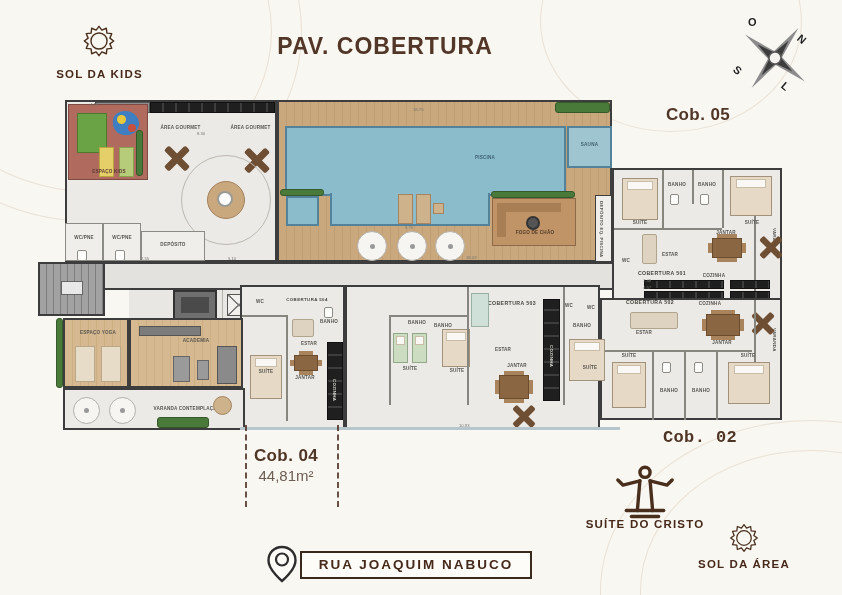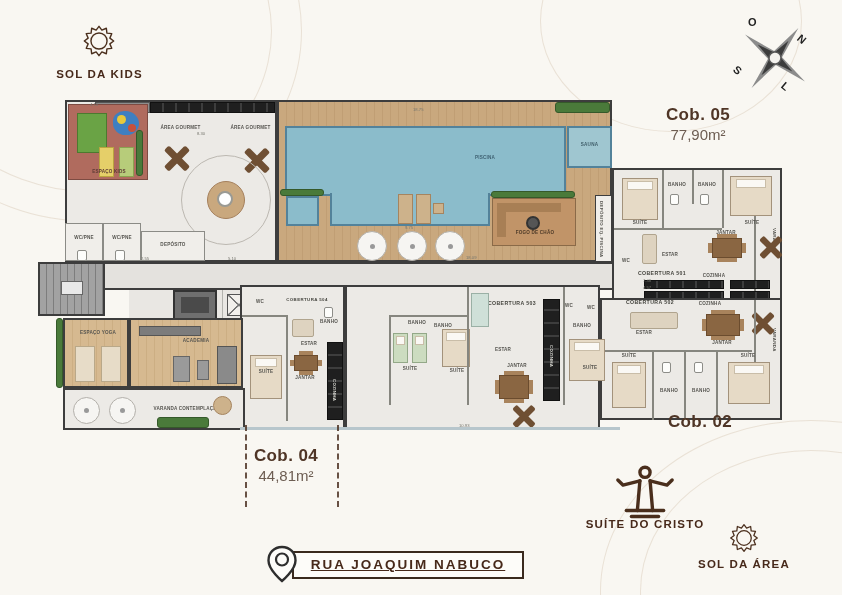--- a/index.html
+++ b/index.html
@@ -56,20 +56,21 @@
 <body>
 
 <div id="stage">
 
   <div class="contour" style="left:-120px;top:-160px;width:420px;height:380px;"></div>
   <div class="contour" style="left:-90px;top:-130px;width:360px;height:320px;"></div>
   <div class="contour" style="left:600px;top:420px;width:420px;height:340px;"></div>
   <div class="contour" style="left:640px;top:450px;width:340px;height:280px;"></div>
   <div class="contour" style="left:540px;top:-90px;width:260px;height:220px;"></div>
 
+  <div class="h-title" style="left:235px;top:33px;width:300px;">PAV. COBERTURA</div>
 
   <svg style="position:absolute;left:78px;top:20px;" width="42" height="42" viewBox="0 0 60 60">
     <polygon points="51,30 45.5,34.1 48.2,40.5 41.3,41.3 40.5,48.2 34.1,45.5 30,51 25.9,45.5 19.5,48.2 18.7,41.3 11.8,40.5 14.5,34.1 9,30 14.5,25.9 11.8,19.5 18.7,18.7 19.5,11.8 25.9,14.5 30,9 34.1,14.5 40.5,11.8 41.3,18.7 48.2,19.5 45.5,25.9" fill="none" stroke="#4a2e1c" stroke-width="2" stroke-linejoin="round"></polygon>
     <circle cx="30" cy="30" r="11.5" fill="none" stroke="#4a2e1c" stroke-width="2"></circle>
   </svg>
   <div class="marker-lbl" style="left:42px;top:68px;width:115px;">SOL DA KIDS</div>
 
   <div style="position:absolute;left:720px;top:8px;width:110px;height:95px;">
     <svg width="110" height="95" viewBox="0 0 110 95">
       <g transform="rotate(38 55 50)">
@@ -285,23 +286,22 @@
     <div class="dim" style="left:193px;top:161px;">5.10</div>
     <div class="dim" style="left:106px;top:161px;">2.55</div>
     <div class="dim" style="left:431px;top:160px;">18.09</div>
     <div class="dim" style="left:608px;top:183px;">7.48</div>
     <div class="dim" style="left:608px;top:190px;">4.57</div>
     <div class="dim" style="left:424px;top:328px;">10.93</div>
   </div>
 
   <div class="unit-lbl" style="left:638px;top:105px;width:120px;">
     <div class="nm">Cob. 05</div>
-    <div class="ar">77,90m²</div>
-  </div>
-  <div class="unit-lbl" style="left:640px;top:412px;width:120px;">
+  </div>
+  <div class="unit-lbl" style="left:640px;top:428px;width:120px;font-family:Liberation Mono, monospace;">
     <div class="nm">Cob. 02</div>
   </div>
   <div class="unit-lbl" style="left:231px;top:446px;width:110px;">
     <div class="nm">Cob. 04</div>
     <div class="ar">44,81m²</div>
   </div>
   <div class="dash" style="left:245px;top:425px;height:82px;"></div>
   <div class="dash" style="left:337px;top:425px;height:82px;"></div>
 
   <svg style="position:absolute;left:602px;top:463px;" width="86" height="56" viewBox="0 0 100 66">
@@ -316,19 +316,19 @@
     </g>
   </svg>
   <div class="marker-lbl" style="left:575px;top:518px;width:140px;">SUÍTE DO CRISTO</div>
 
   <svg style="position:absolute;left:725px;top:519px;" width="38" height="38" viewBox="0 0 60 60">
     <polygon points="51,30 45.5,34.1 48.2,40.5 41.3,41.3 40.5,48.2 34.1,45.5 30,51 25.9,45.5 19.5,48.2 18.7,41.3 11.8,40.5 14.5,34.1 9,30 14.5,25.9 11.8,19.5 18.7,18.7 19.5,11.8 25.9,14.5 30,9 34.1,14.5 40.5,11.8 41.3,18.7 48.2,19.5 45.5,25.9" fill="none" stroke="#4a2e1c" stroke-width="2" stroke-linejoin="round"></polygon>
     <circle cx="30" cy="30" r="11.5" fill="none" stroke="#4a2e1c" stroke-width="2"></circle>
   </svg>
   <div class="marker-lbl" style="left:690px;top:558px;width:108px;">SOL DA ÁREA</div>
 
-  <div class="street-pill" style="left:292px;top:551px;width:228px;height:24px;text-decoration:underline;">RUA JOAQUIM NABUCO</div>
+  <div class="street-pill" style="left:300px;top:551px;width:228px;height:24px;">RUA JOAQUIM NABUCO</div>
   <svg style="position:absolute;left:264px;top:544px;" width="36" height="40" viewBox="0 0 36 40">
     <path d="M18 3 C10 3 4.5 9 4.5 16.5 C4.5 26 18 37 18 37 C18 37 31.5 26 31.5 16.5 C31.5 9 26 3 18 3 Z" fill="#fdfcf9" stroke="#2e2e2e" stroke-width="2.4"></path>
     <circle cx="18" cy="15.5" r="6" fill="none" stroke="#2e2e2e" stroke-width="2.2"></circle>
   </svg>
 
 </div>
 
 </body></html>

